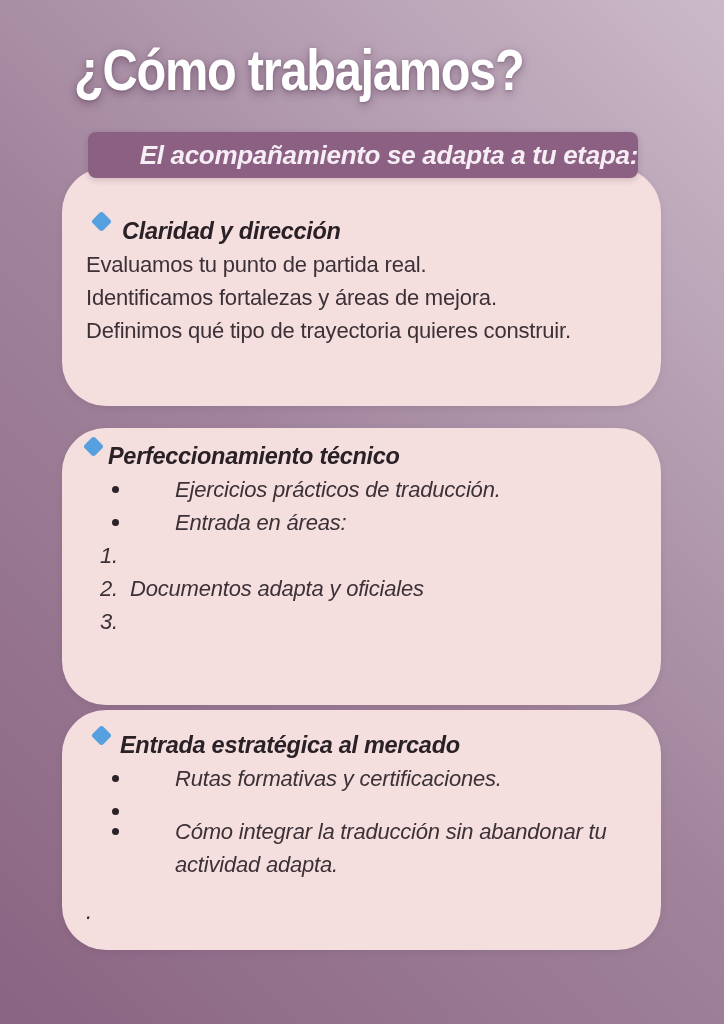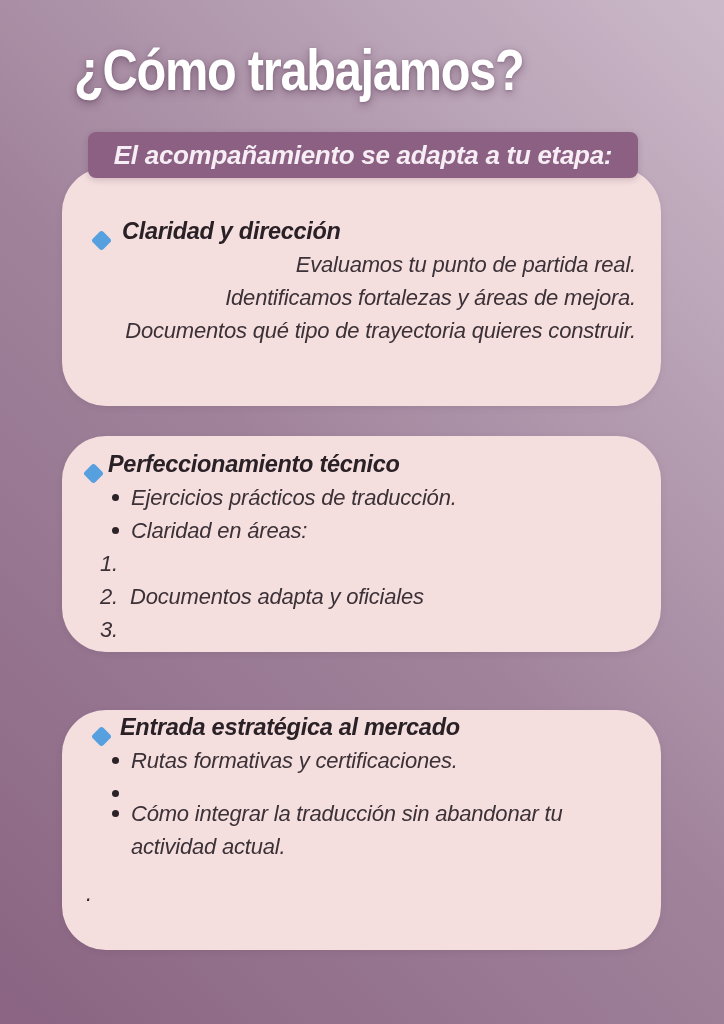--- a/index.html
+++ b/index.html
@@ -31,21 +31,21 @@
   .banner {
     position: absolute;
     left: 88px;
     top: 132px;
     width: 550px;
     height: 46px;
     background: #8b6083;
     border-radius: 8px;
     display: flex;
     align-items: center;
-    justify-content: center;
+    justify-content: flex-end;
     z-index: 2;
     box-shadow: 0 2px 6px rgba(70,35,65,0.20);
   }
   .banner-text {
     color: #f7eef5;
     font-style: italic;
     font-weight: 600;
     font-size: 26px;
     white-space: nowrap;
     letter-spacing: -0.3px;
@@ -55,62 +55,61 @@
     left: 62px;
     width: 599px;
     background: #f4dede;
     border-radius: 44px;
     box-sizing: border-box;
     padding: 0 25px 0 24px;
     z-index: 1;
     box-shadow: 0 2px 6px rgba(70,35,65,0.10);
   }
   .card-1 { top: 168px; height: 238px; padding-top: 46px; }
-  .card-2 { top: 428px; height: 216px; padding-top: 11px; margin-top: 8px; }
-  .card-3 { top: 710px; height: 240px; }
+  .card-2 { top: 428px; height: 277px; padding-top: 11px; }
+  .card-3 { top: 710px; height: 240px; padding-top: 18px; }
 
   .card-heading {
     display: flex;
-    align-items: flex-end;
+    align-items: flex-start;
     line-height: 34px;
     font-size: 23.5px;
     font-weight: bold;
     font-style: italic;
     color: #2a2127;
     letter-spacing: -0.3px;
   }
   .diamond {
     width: 15px;
     height: 15px;
     background: #57a0df;
     border-radius: 3px;
     transform: rotate(45deg);
     flex: 0 0 auto;
   }
   .h-indent-1 .diamond { margin-left: 8px; margin-right: 13px; }
   .h-indent-2 .diamond { margin-left: 0px; margin-right: 7px; }
   .h-indent-3 .diamond { margin-left: 8px; margin-right: 11px; }
 
   .plain-line {
-    font-style: italic;
     font-size: 22px;
     line-height: 33px;
     color: #3b3137;
     white-space: nowrap;
     letter-spacing: -0.2px;
-    text-align: right;
   }
   .bullet-row {
     display: flex;
     align-items: flex-start;
     font-style: italic;
     font-size: 22px;
     line-height: 33px;
     color: #3b3137;
     letter-spacing: -0.2px;
+    gap: 44px;
   }
   .bullet-dot {
     width: 7px;
     height: 7px;
     border-radius: 50%;
     background: #2c2329;
     margin: 13px 12px 0 26px;
     flex: 0 0 auto;
   }
   .num-row {
@@ -147,35 +146,35 @@
     <span class="banner-text">El acompañamiento se adapta a tu etapa:</span>
   </div>
 
   <div class="card card-1">
     <div class="card-heading h-indent-1">
       <span class="diamond"></span>
       <span>Claridad y dirección</span>
     </div>
     <div class="plain-line">Evaluamos tu punto de partida real.</div>
     <div class="plain-line">Identificamos fortalezas y áreas de mejora.</div>
-    <div class="plain-line">Documentos qué tipo de trayectoria quieres construir.</div>
+    <div class="plain-line">Definimos qué tipo de trayectoria quieres construir.</div>
   </div>
 
   <div class="card card-2">
     <div class="card-heading h-indent-2">
       <span class="diamond"></span>
       <span>Perfeccionamiento técnico</span>
     </div>
     <div class="bullet-row">
       <span class="bullet-dot"></span>
       <span>Ejercicios prácticos de traducción.</span>
     </div>
     <div class="bullet-row">
       <span class="bullet-dot"></span>
-      <span>Claridad en áreas:</span>
+      <span>Entrada en áreas:</span>
     </div>
     <div class="num-row">
       <span class="num-label">1.</span>
     </div>
     <div class="num-row">
       <span class="num-label">2.</span>
       <span>Documentos adapta y oficiales</span>
     </div>
     <div class="num-row">
       <span class="num-label">3.</span>
@@ -189,18 +188,18 @@
     </div>
     <div class="bullet-row">
       <span class="bullet-dot"></span>
       <span>Rutas formativas y certificaciones.</span>
     </div>
     <div class="bullet-row">
       <span class="bullet-dot"></span>
     </div>
     <div class="bullet-row">
       <span class="bullet-dot"></span>
-      <span class="wrap-limit">Cómo integrar la traducción sin abandonar tu actividad actual.</span>
+      <span class="wrap-limit">Cómo integrar la traducción sin abandonar tu actividad adapta.</span>
     </div>
     <div class="trailing-dot">.</div>
   </div>
 
 </div>
 
 </body></html>

